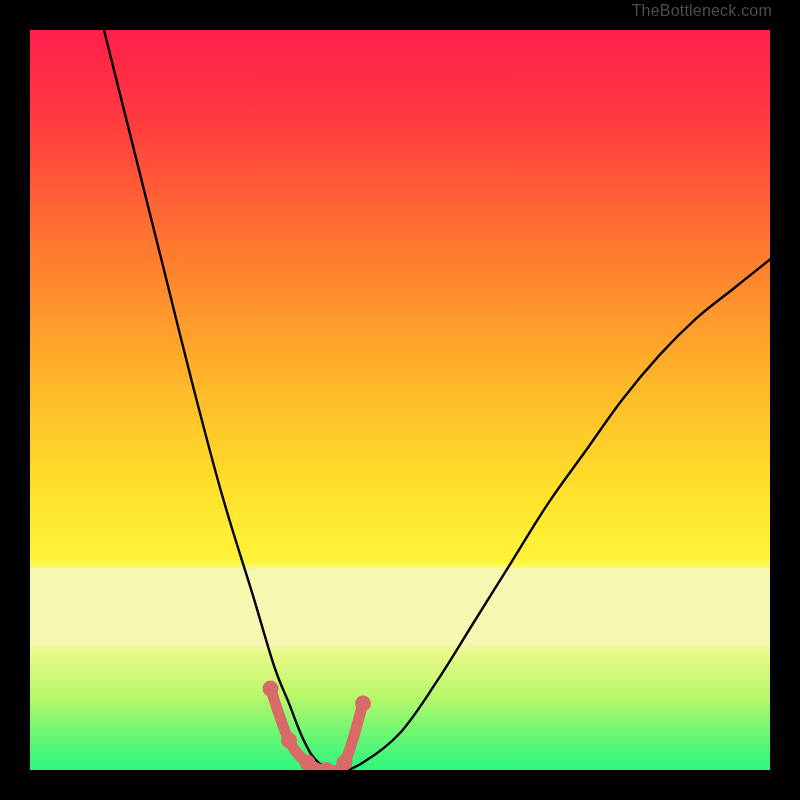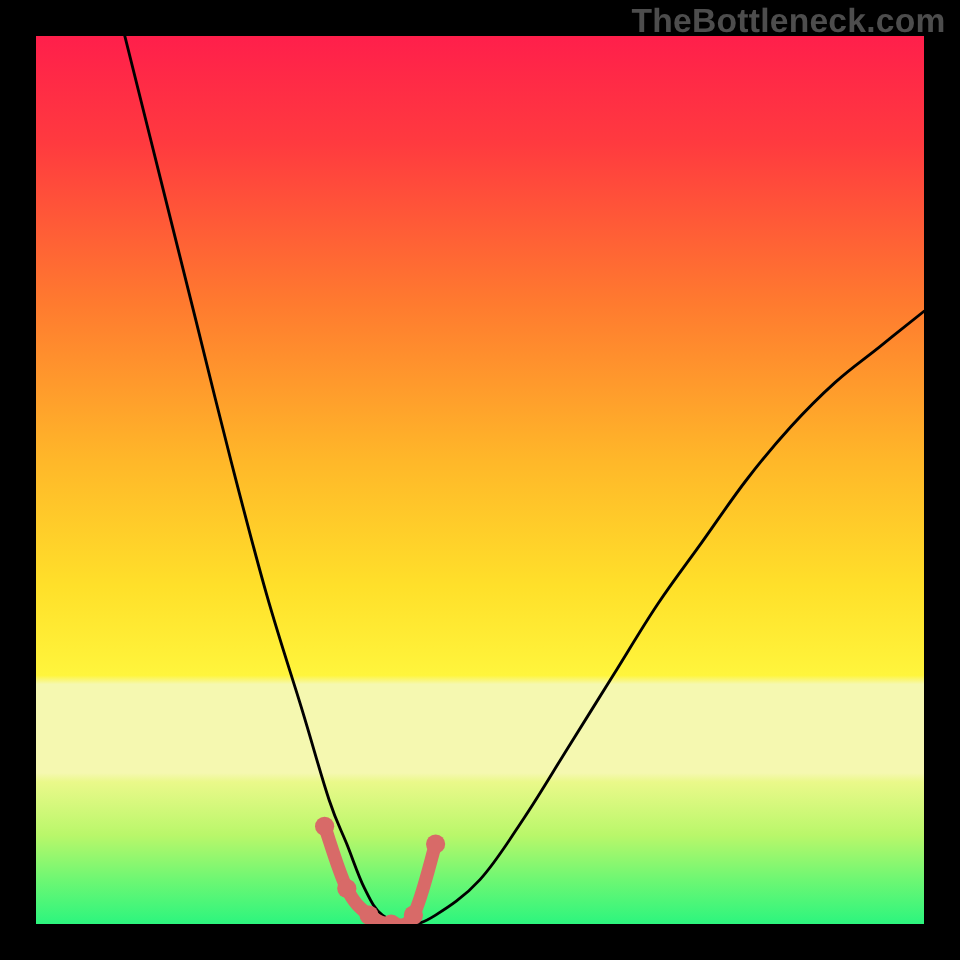--- a/index.html
+++ b/index.html
@@ -15,24 +15,24 @@
     position: absolute;
     left: 0;
     top: 0;
     width: 800px;
     height: 800px;
     background: #000;
   }
   .watermark {
     position: absolute;
     top: 2px;
-    right: 12px;
+    right: 28px;
     color: #4d4d4d;
-    font-size: 28px;
-    font-weight: 700;
+    font-size: 16px;
+    font-weight: 400;
     letter-spacing: 0.2px;
   }
   .plot-area {
     position: absolute;
     left: 30px;
     top: 30px;
     width: 740px;
     height: 740px;
   }
   svg {

